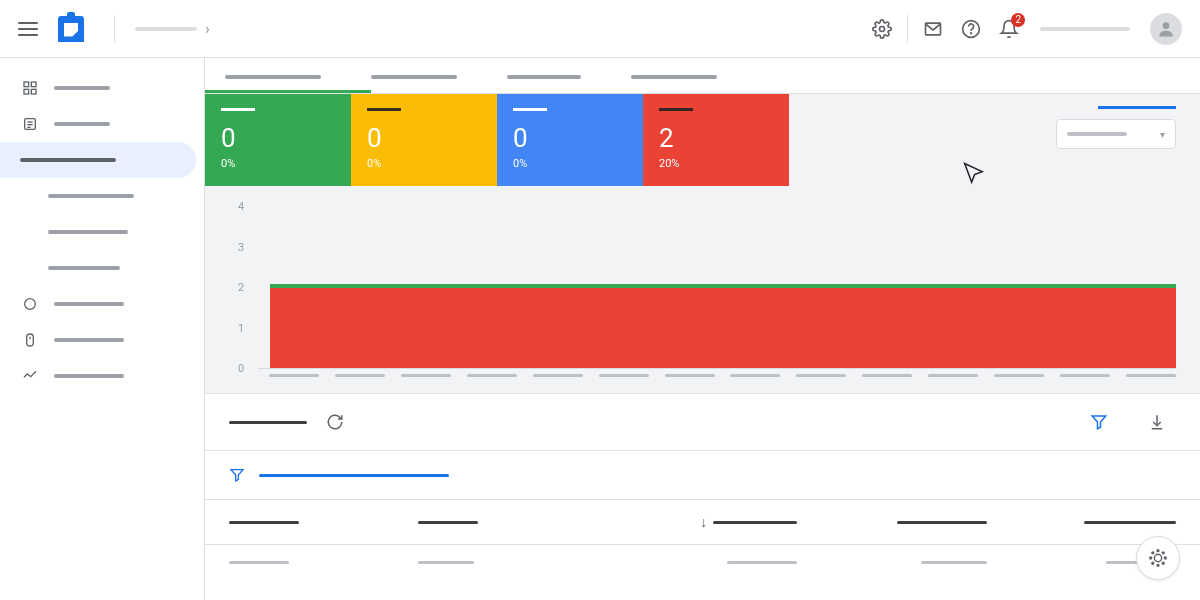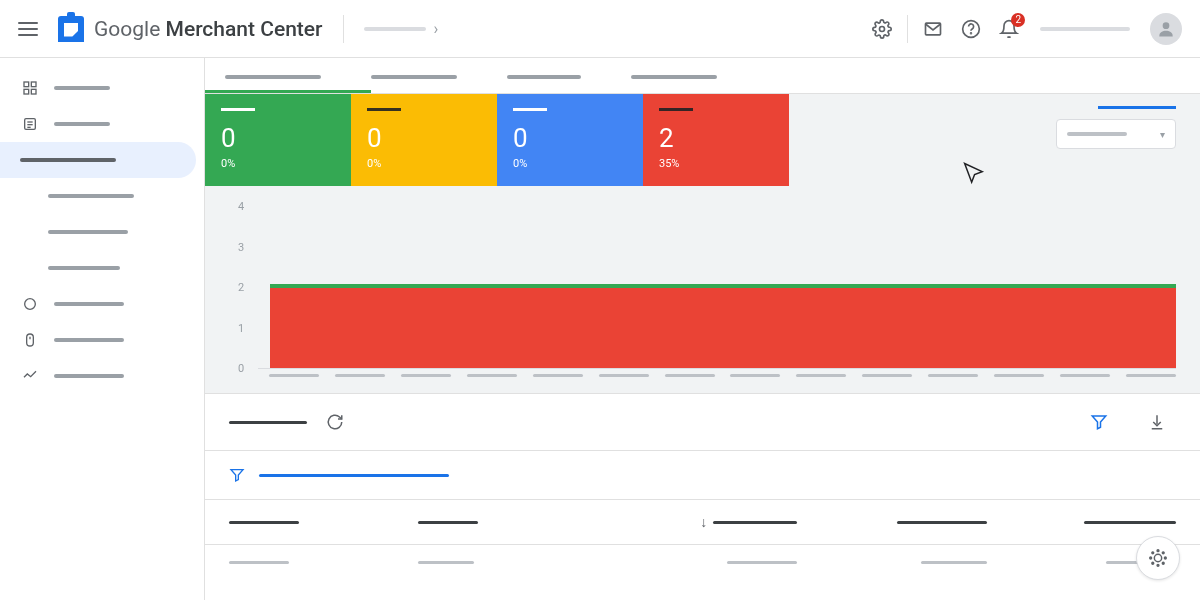--- a/index.html
+++ b/index.html
@@ -88,23 +88,20 @@
 </head>
 <body>
 
 <div class="header">
   <div class="menu-icon">
       <div></div>
       <div></div>
       <div></div>
     </div>
   <div class="logo-icon"></div>
-  <div class="logo-text">
-    <span>Google</span><b> Merchant Center</b>
-  </div>
   <div class="vdiv"></div>
   <div style="display:flex;align-items:center;">
     <div class="crumb-ph"></div>
     <span class="chev">›</span>
   </div>
   <div class="spacer"></div>
   <div class="ico-btn">
     <svg width="20" height="20" viewBox="0 0 24 24" fill="none" stroke="currentColor" stroke-width="2">
         <circle cx="12" cy="12" r="3"></circle>
         <path d="M19.4 15a1.65 1.65 0 0 0 .33 1.82l.06.06a2 2 0 1 1-2.83 2.83l-.06-.06a1.65 1.65 0 0 0-1.82-.33 1.65 1.65 0 0 0-1 1.51V21a2 2 0 0 1-4 0v-.09a1.65 1.65 0 0 0-1-1.51 1.65 1.65 0 0 0-1.82.33l-.06.06a2 2 0 1 1-2.83-2.83l.06-.06a1.65 1.65 0 0 0 .33-1.82 1.65 1.65 0 0 0-1.51-1H3a2 2 0 0 1 0-4h.09a1.65 1.65 0 0 0 1.51-1 1.65 1.65 0 0 0-.33-1.82l-.06-.06a2 2 0 1 1 2.83-2.83l.06.06a1.65 1.65 0 0 0 1.82.33h0a1.65 1.65 0 0 0 1-1.51V3a2 2 0 0 1 4 0v.09a1.65 1.65 0 0 0 1 1.51h0a1.65 1.65 0 0 0 1.82-.33l.06-.06a2 2 0 1 1 2.83 2.83l-.06.06a1.65 1.65 0 0 0-.33 1.82v0a1.65 1.65 0 0 0 1.51 1H21a2 2 0 0 1 0 4h-.09a1.65 1.65 0 0 0-1.51 1z"></path>
@@ -225,21 +222,21 @@
               <div class="card-pct">0%</div>
             </div>
             <div class="card blue">
               <div class="card-hl"></div>
               <div class="card-val">0</div>
               <div class="card-pct">0%</div>
             </div>
             <div class="card red">
               <div class="card-hl"></div>
               <div class="card-val">2</div>
-              <div class="card-pct">35%</div>
+              <div class="card-pct">20%</div>
             </div>
           </div>
         <div class="panel-top-right">
           <div class="blue-underline"></div>
           <div class="select-box">
             <div class="ph"></div>
             <span class="caret">▾</span>
           </div>
         </div>
       </div>

